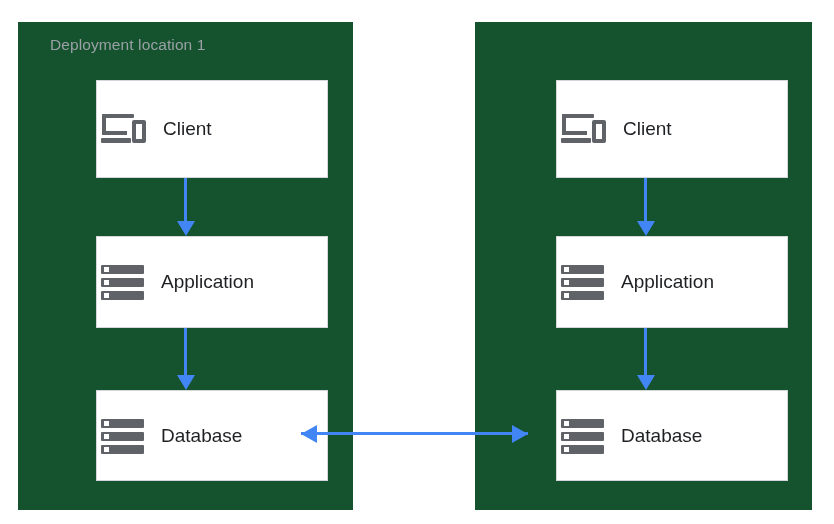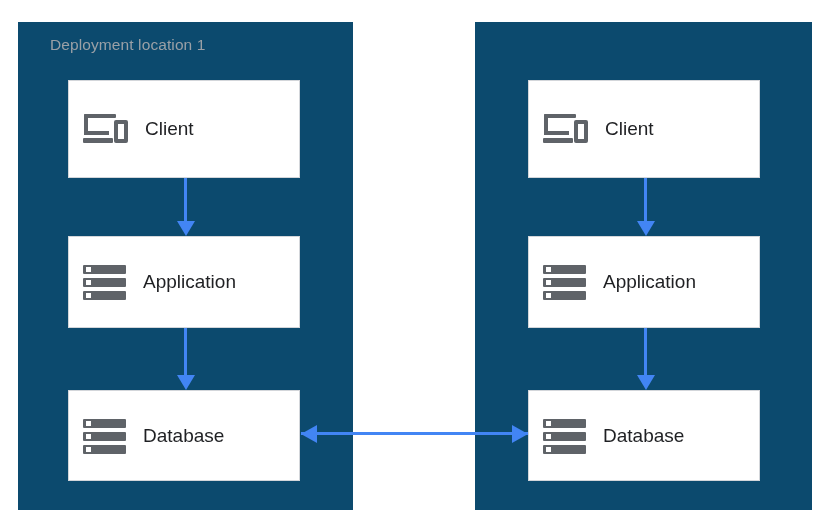--- a/index.html
+++ b/index.html
@@ -15,21 +15,21 @@
   }
   #canvas {
     position: relative;
     width: 834px;
     height: 524px;
   }
   .panel {
     position: absolute;
     top: 22px;
     height: 488px;
-    background: #0c4a6e;
+    background: #14532d;
   }
   #panel-left  { left: 18px;  width: 335px; }
   #panel-right { left: 475px; width: 337px; }
 
   .panel-title {
     position: absolute;
     top: 14px;
     left: 32px;
     font-size: 15.5px;
     color: #9aa0a6;
@@ -37,21 +37,22 @@
     white-space: nowrap;
   }
 
   .node {
     position: absolute;
     background: #ffffff;
     border: 1px solid #d3d6da;
     box-sizing: border-box;
     display: flex;
     align-items: center;
-    padding-left: 14px;
+    padding-left: 4px;
+    margin-left: 28px;
   }
   .node-label {
     font-size: 19px;
     color: #1f2023;
     margin-left: 16px;
     white-space: nowrap;
   }
 
   
   .icon {

